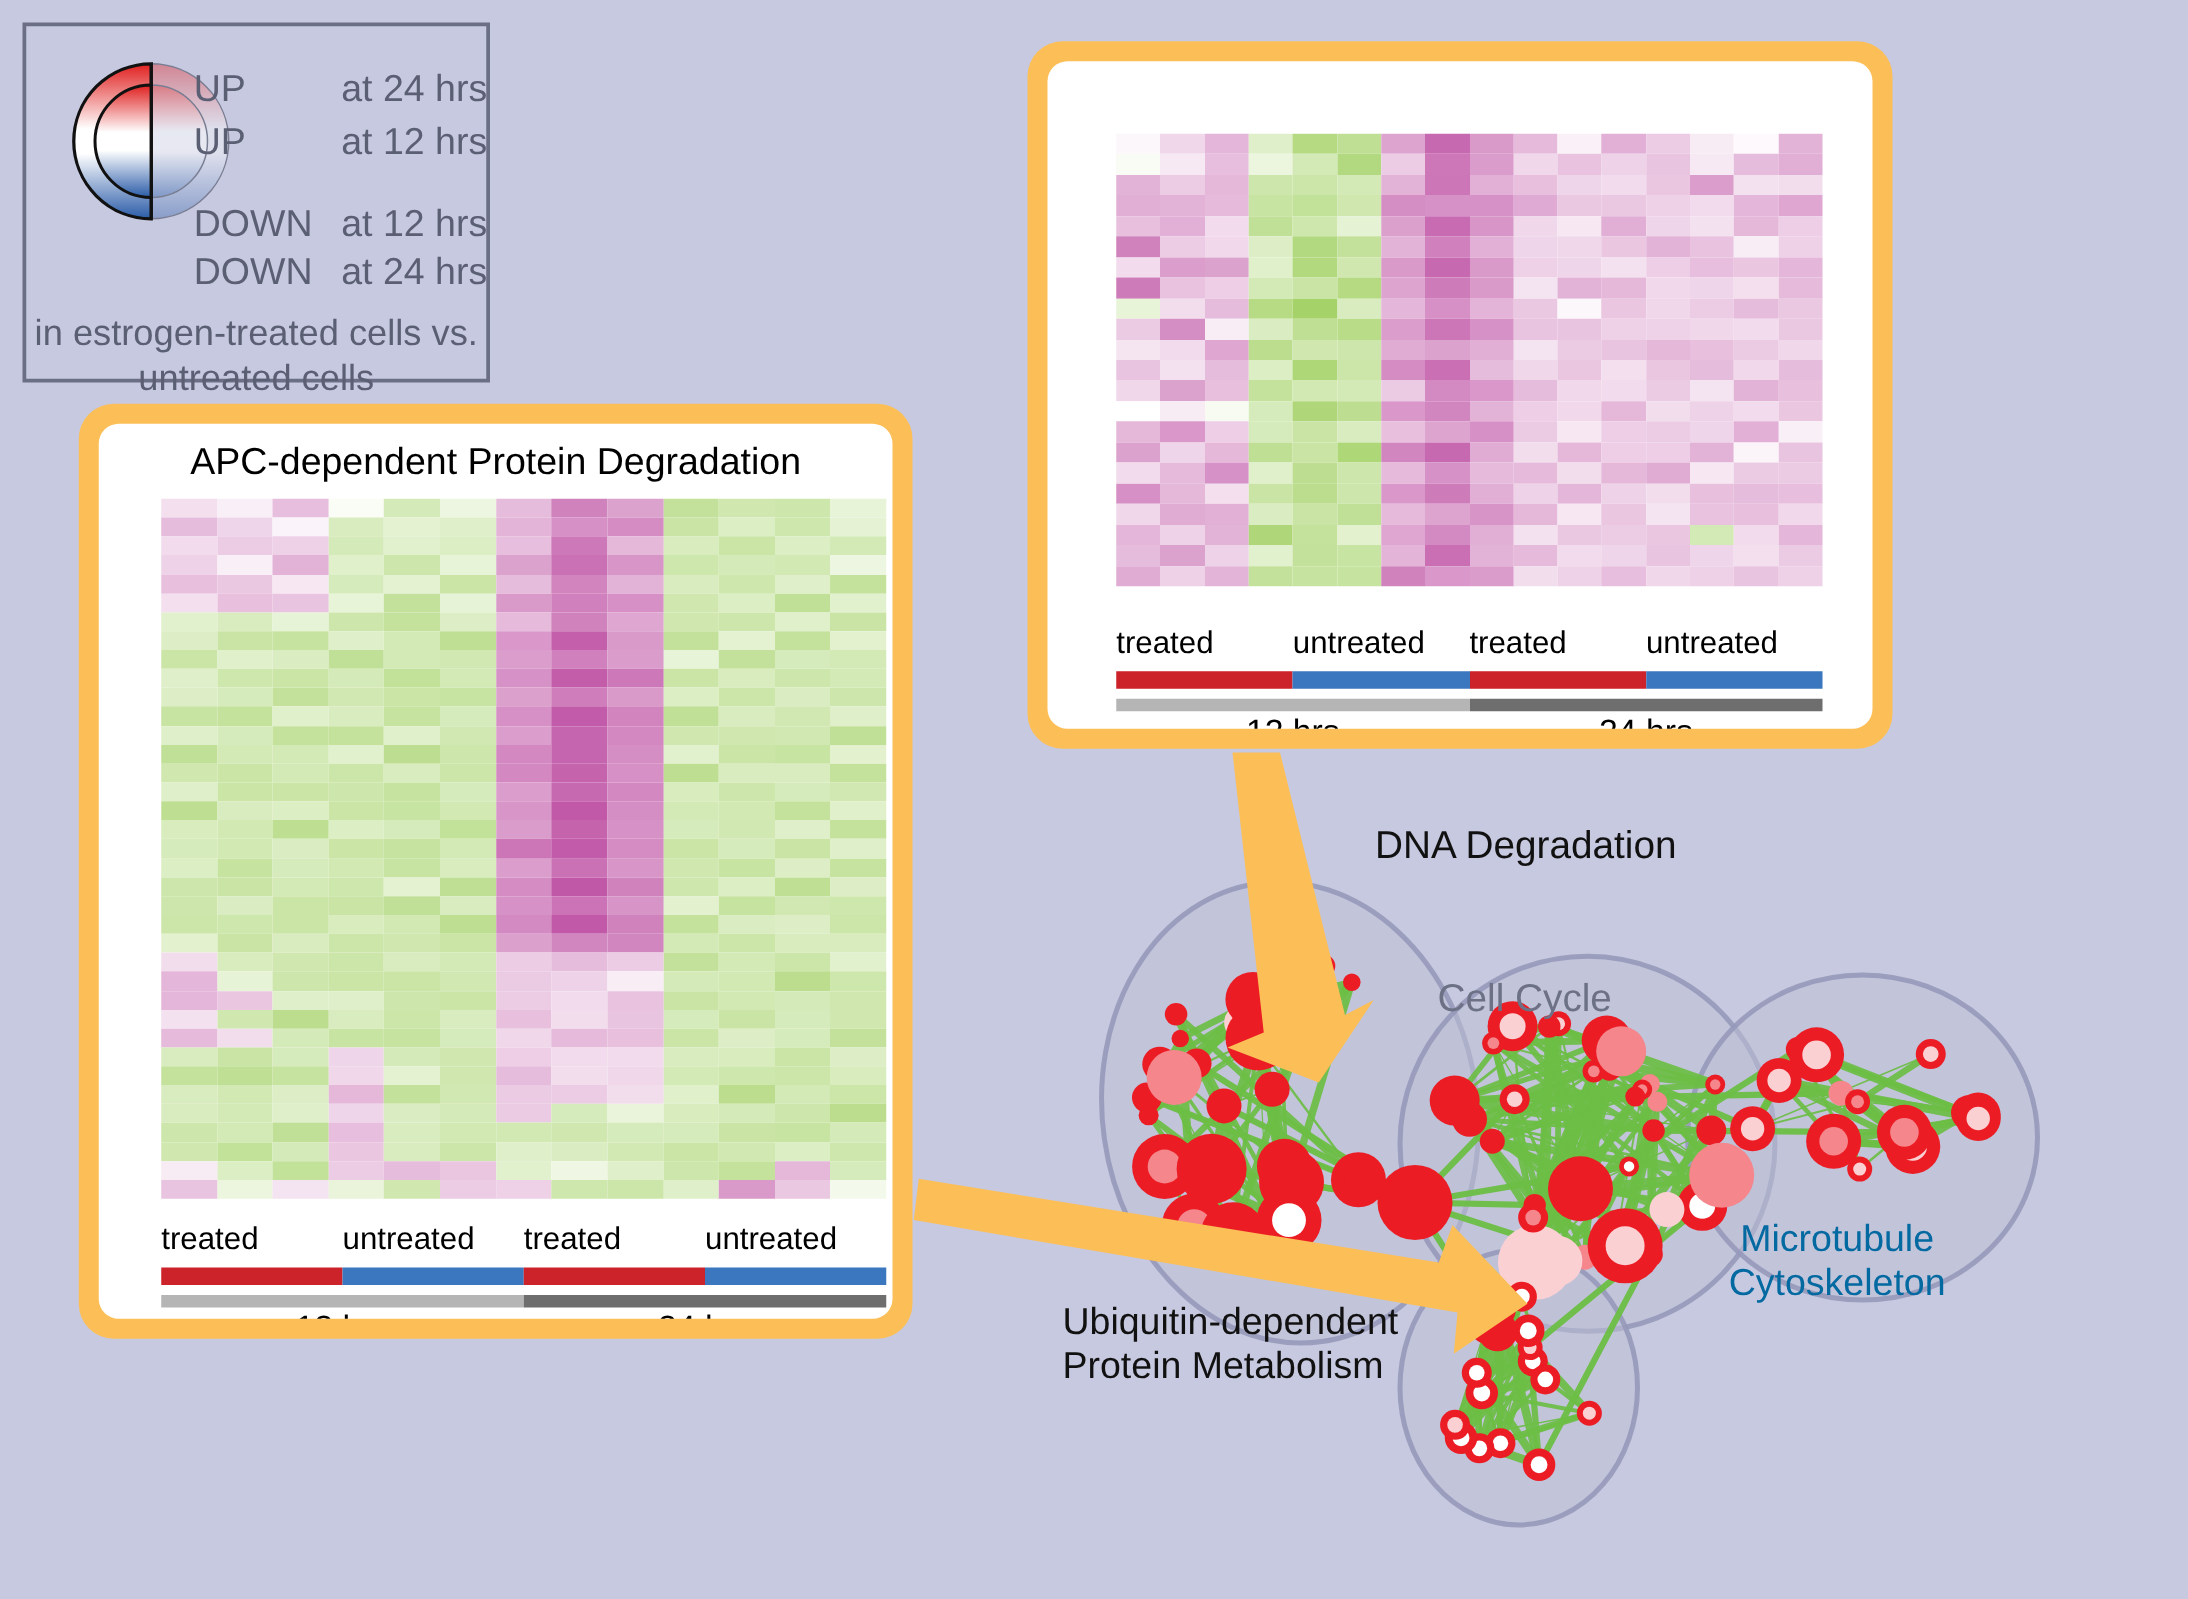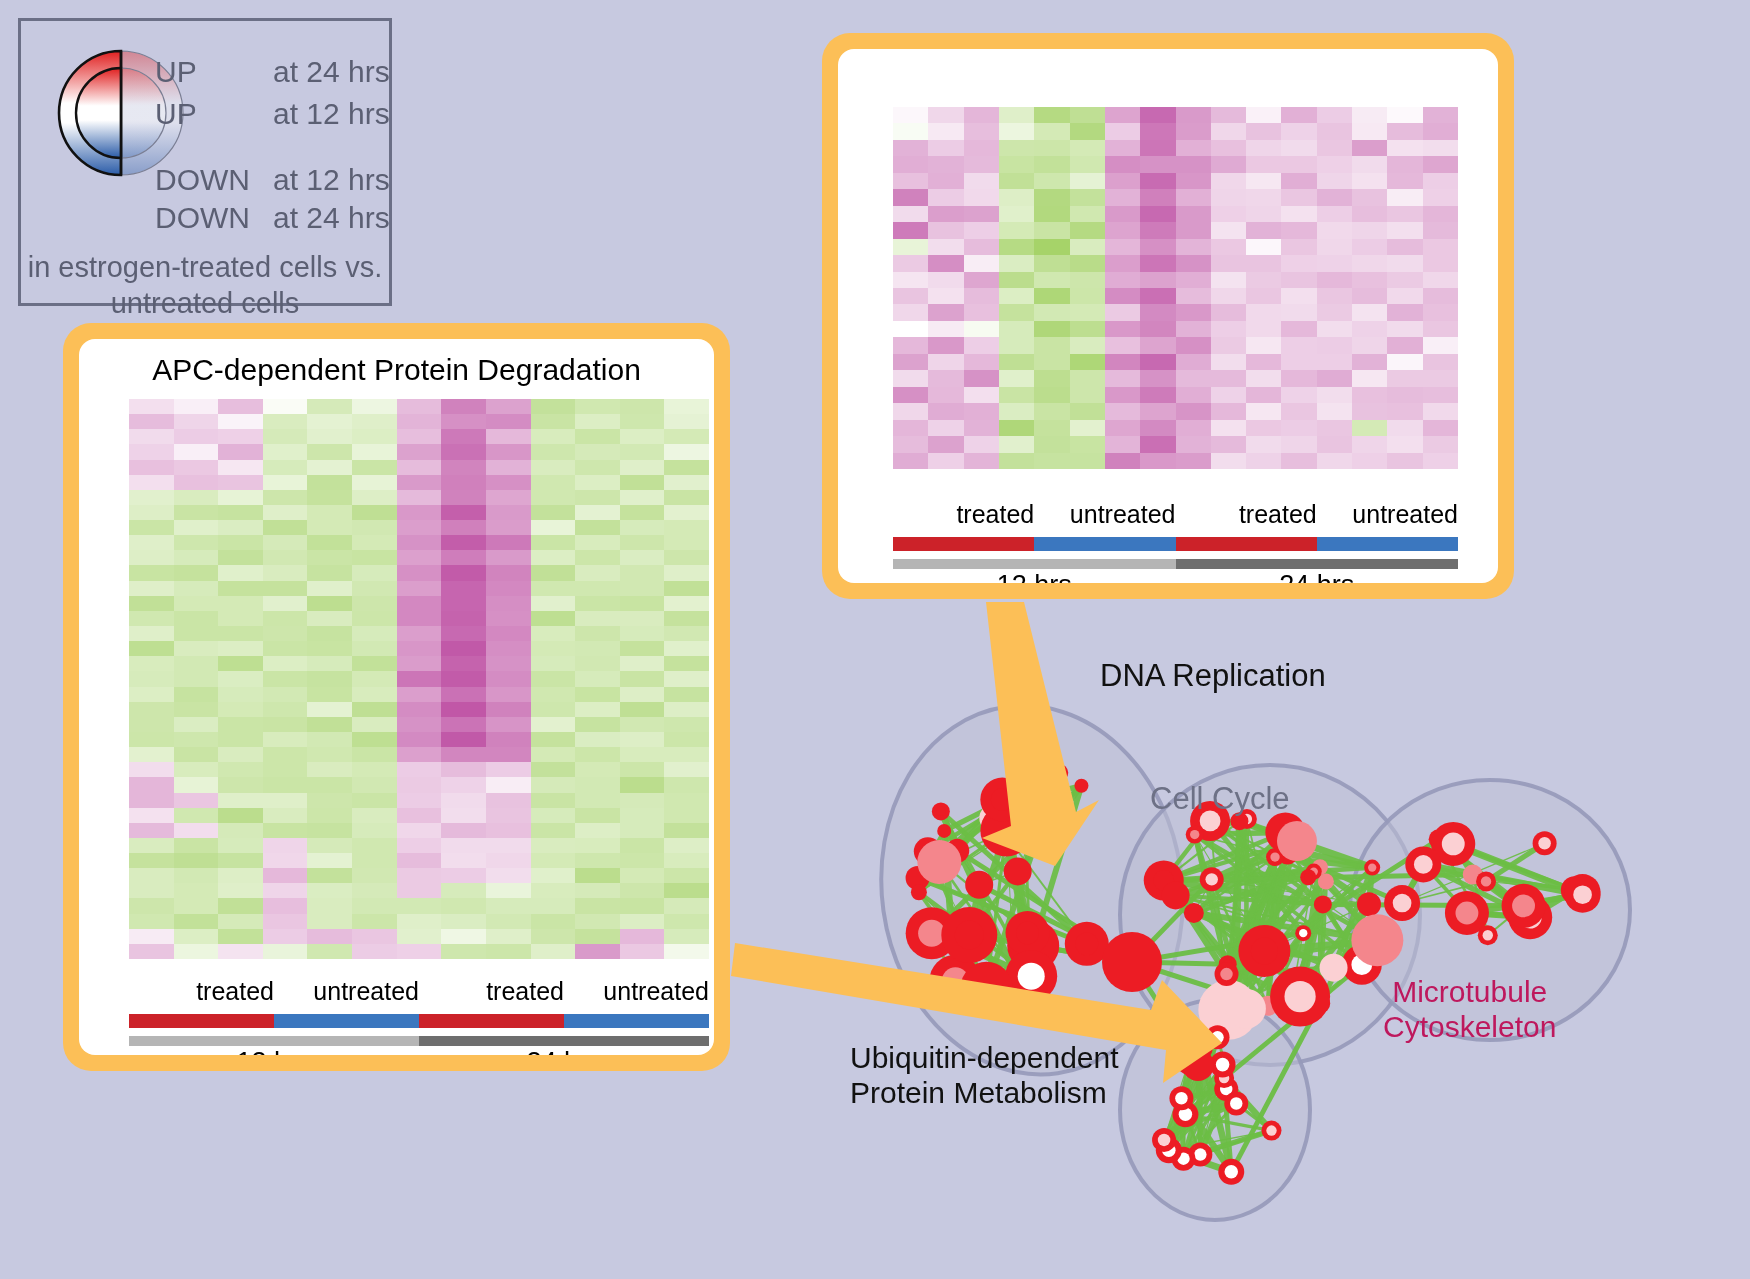--- a/index.html
+++ b/index.html
@@ -50,21 +50,21 @@
 
   .panel-title{font-size:31px;color:#000;text-align:center;font-weight:400;
                margin:12px 0 0 0;}
   #apc-panel .panel-title{font-size:30px;margin-top:14px;}
 
   .hm-area{position:absolute;}
   .hm-grid{display:grid;width:100%;height:100%;}
   .hm-cell{width:100%;height:100%;}
 
   .axis-labels{position:absolute;display:flex;}
-  .axis-labels > div{flex:1 1 0;text-align:right;font-size:25px;color:#000;}
+  .axis-labels > div{flex:1 1 0;text-align:left;font-size:25px;color:#000;}
   .group-bar{position:absolute;display:flex;height:14px;}
   .group-bar > div{flex:1 1 0;height:100%;}
   .time-bar{position:absolute;display:flex;height:10px;}
   .time-bar > div{flex:1 1 0;height:100%;}
   .time-labels{position:absolute;display:flex;}
   .time-labels > div{flex:1 1 0;text-align:center;font-size:27px;color:#000;}
 
   
   #network{position:absolute;left:800px;top:610px;width:950px;height:669px;}
   .net-label{position:absolute;white-space:pre-line;line-height:1.15;}
@@ -1469,23 +1469,23 @@
         <circle cx="368.813863247319" cy="540.2421739221099" r="13" fill="#ec1c24"></circle>
         <circle cx="368.813863247319" cy="540.2421739221099" r="6.76" fill="#ffffff"></circle>
         <circle cx="364.0616474236428" cy="529.8878069446089" r="12" fill="#ec1c24"></circle>
         <circle cx="364.0616474236428" cy="529.8878069446089" r="6.24" fill="#fbd0d3"></circle>
         <circle cx="436.25176630924847" cy="493.51977379343714" r="12" fill="#ec1c24"></circle>
         <circle cx="436.25176630924847" cy="493.51977379343714" r="6.24" fill="#ffffff"></circle>
         <circle cx="332" cy="352" r="30" fill="#ec1c24"></circle>
         <circle cx="398" cy="455" r="16" fill="#ec1c24"></circle>
       </svg>
 
-    <div class="net-label" id="lab-dna" style="left:300px;top:48px;font-size:31px;color:#111;">DNA Replication</div>
+    <div class="net-label" id="lab-dna" style="left:300px;top:48px;font-size:31px;color:#111;">DNA Degradation</div>
     <div class="net-label" id="lab-cc" style="left:350px;top:171px;font-size:31px;color:#6d7186;">Cell Cycle</div>
-    <div class="net-label" id="lab-mt" style="left:583px;top:365px;font-size:30px;color:#be185d;text-align:center;">Microtubule
+    <div class="net-label" id="lab-mt" style="left:583px;top:365px;font-size:30px;color:#0369a1;text-align:center;">Microtubule
 Cytoskeleton</div>
     <div class="net-label" id="lab-ub" style="left:50px;top:431px;font-size:30px;color:#111;">Ubiquitin-dependent
 Protein Metabolism</div>
   </div>
 
   <svg class="arrow-svg" width="1750" height="1279">
 
     <polygon points="986,602 1024,602 1076,812 1099,800 1055,866 982,838 1011,826" fill="#fcbf57"></polygon>
 
     <polygon points="735,943 1151,1010 1162,980 1222,1043 1163,1083 1166,1050 731,976" fill="#fcbf57"></polygon>

